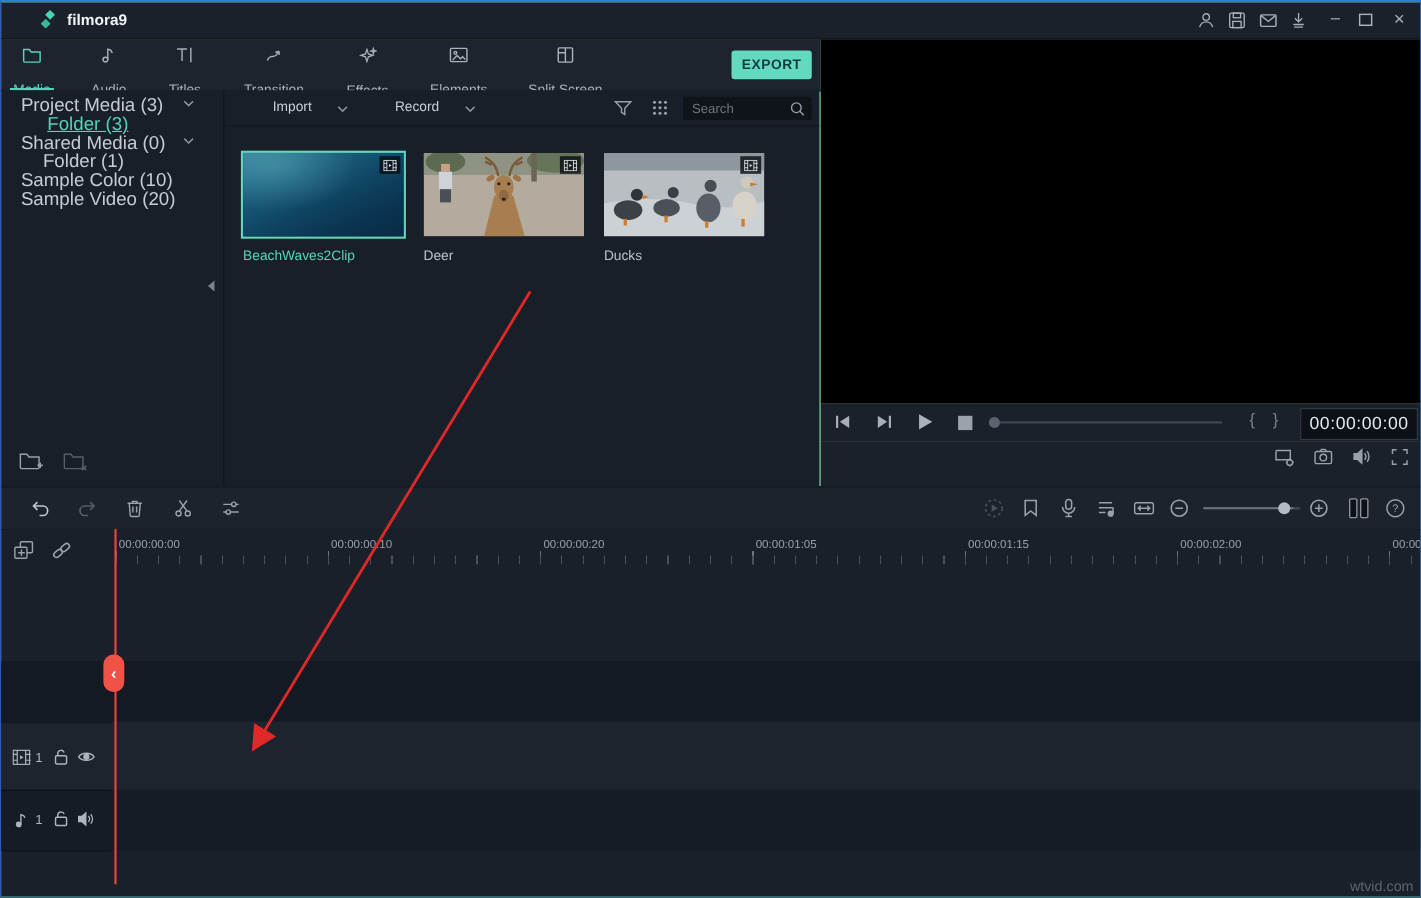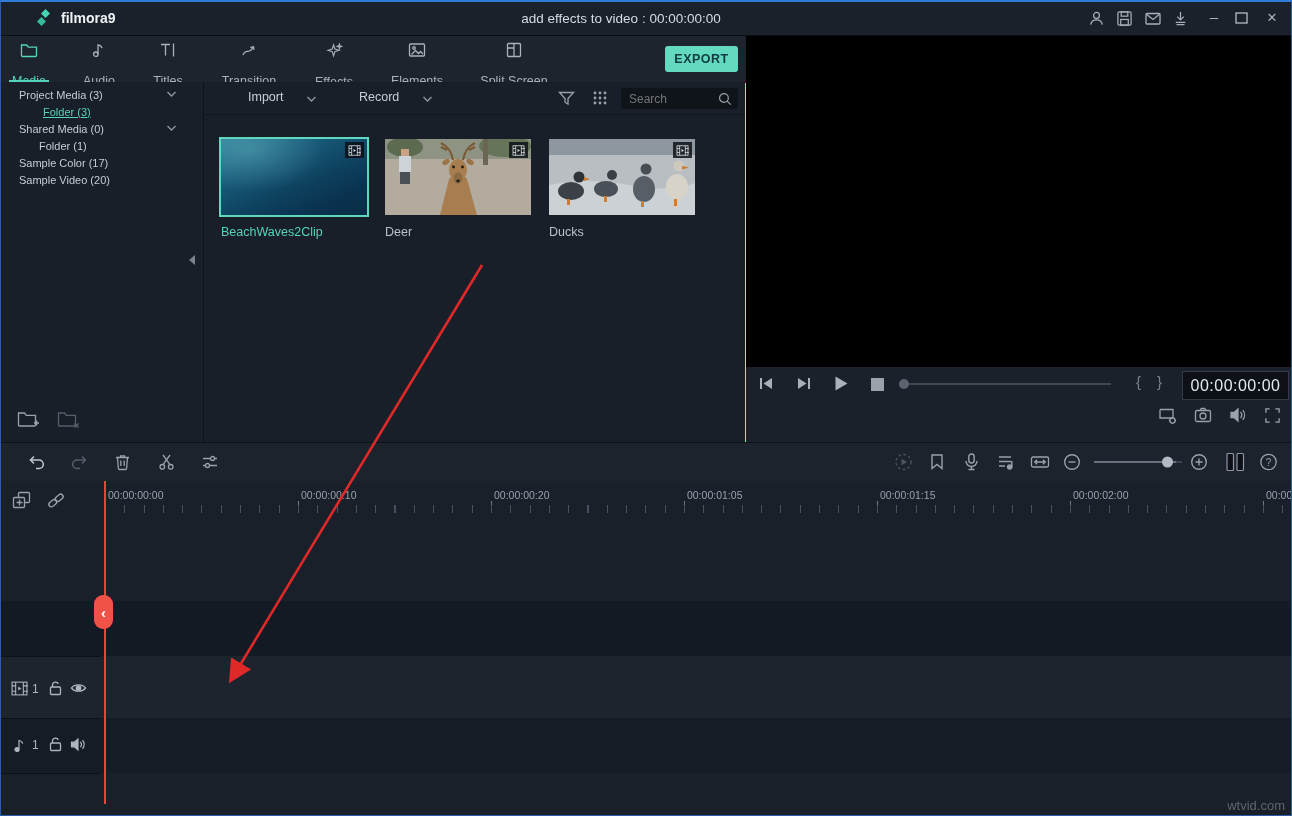--- a/index.html
+++ b/index.html
@@ -14,21 +14,21 @@
   .menu-item{font-size:13px;color:#c3c9d1;padding:0 6px;line-height:33px;}
   
   #tabbar{position:absolute;left:0;top:34px;width:745px;height:46px;background:#1e242d;border-bottom:1px solid #10151c;}
   .tab{position:absolute;top:6px;display:flex;flex-direction:column;align-items:center;gap:16px;height:38px;}
   .tab .lbl{font-size:12.5px;color:#aab1bb;white-space:nowrap;}
   .tab.active .lbl{color:#54d4ba;}
   .tab.active::after{content:"";position:absolute;left:0;right:0;bottom:-2px;height:2px;background:#54d4ba;}
   
   #mediapanel{position:absolute;left:0;top:80px;width:744px;height:360px;background:#191f29;}
   #sidebar{position:absolute;left:0;top:0;width:202px;height:360px;border-right:1px solid #0e1319;}
-  .side-row{height:17px;line-height:17px;font-size:11px;color:#c6ccd4;white-space:nowrap;position:relative;}
+  .side-row{height:17px;line-height:17px;font-size:17px;color:#c6ccd4;white-space:nowrap;position:relative;}
   .side-row.sel{color:#54d4ba;text-decoration:underline;}
   #library{position:absolute;left:203px;top:0;width:541px;height:360px;}
   #libtoolbar{position:absolute;left:0;top:0;width:541px;height:32px;border-bottom:1px solid #11161d;}
   .ddl{font-size:12.5px;color:#c9ced6;}
   #searchbox{position:absolute;left:417px;top:6px;width:117px;height:21px;background:#0f141b;border-radius:2px;display:flex;align-items:center;padding:0 6px;box-sizing:border-box;}
   #searchbox input{background:transparent;border:0;outline:0;color:#9aa1ab;font-size:12px;width:86px;font-family:"Liberation Sans",sans-serif;}
   .thumb{position:absolute;top:57px;width:148px;}
   .thumb .img{position:relative;width:146px;height:76px;background:#222;overflow:hidden;}
   .thumb.sel .img{outline:2px solid #5fd8be;}
   .thumb .nm{margin-top:10px;font-size:12.5px;color:#b9c0c9;}
@@ -65,21 +65,20 @@
 <div id="root">
 
   <div id="titlebar">
     <div class="abs ic" style="left:34px;top:6px;">
       <svg width="21" height="21" viewBox="0 0 21 21">
           <path d="M10.5 1 L15 5.5 L10.5 10 L6 5.5 Z" fill="#45d6b5"></path>
           <path d="M6.5 9 L11 13.5 L6.5 18 L2 13.5 Z" fill="#37b99b"></path>
         </svg>
     </div>
     <div class="abs" style="left:60px;top:0;font-size:14px;font-weight:bold;color:#f0f3f6;line-height:33px;">filmora9</div>
-    <div class="abs" style="left:430px;top:0;width:380px;text-align:center;font-size:13.5px;color:#d6dbe1;line-height:33px;">add effects to video : 00:00:00:00</div>
 
     <span class="abs ic" style="left:1087px;top:8px;">
       <svg width="17" height="17" viewBox="0 0 18 18" fill="none" stroke="#a9b0ba" stroke-width="1.3">
           <circle cx="9" cy="5.7" r="3.1"></circle>
           <path d="M2.8 15.6 a6.3 6.3 0 0 1 12.4 0"></path>
         </svg>
     </span>
     <span class="abs ic" style="left:1115px;top:8px;">
       <svg width="17" height="17" viewBox="0 0 18 18" fill="none" stroke="#a9b0ba" stroke-width="1.3">
           <rect x="2" y="2" width="14" height="14" rx="1.5"></rect>
@@ -194,21 +193,21 @@
           <span class="abs ic" style="right:26px;top:3px;">
               <svg width="11" height="8" viewBox="0 0 11 8" fill="none" stroke="#8f96a0" stroke-width="1.4">
                 <path d="M1.5 2 L5.5 6 L9.5 2"></path>
               </svg>
             </span>
         </div>
         <div class="side-row" style="padding-left:38px;">
           <span>Folder (1)</span>
         </div>
         <div class="side-row" style="padding-left:18px;">
-          <span>Sample Color (17)</span>
+          <span>Sample Color (10)</span>
         </div>
         <div class="side-row" style="padding-left:18px;">
           <span>Sample Video (20)</span>
         </div>
       </div>
       <span class="abs ic" style="left:16px;top:328px;">
         <svg width="22" height="19" viewBox="0 0 22 19" fill="none" stroke="#9aa1ab" stroke-width="1.3">
             <path d="M1.5 3 h6 l1.8 2.4 h9.2 v9.6 a1 1 0 0 1 -1 1 h-15 a1 1 0 0 1 -1 -1 z"></path>
             <path d="M17 13 h5 M19.5 10.5 v5" stroke-width="1.5"></path>
           </svg>

